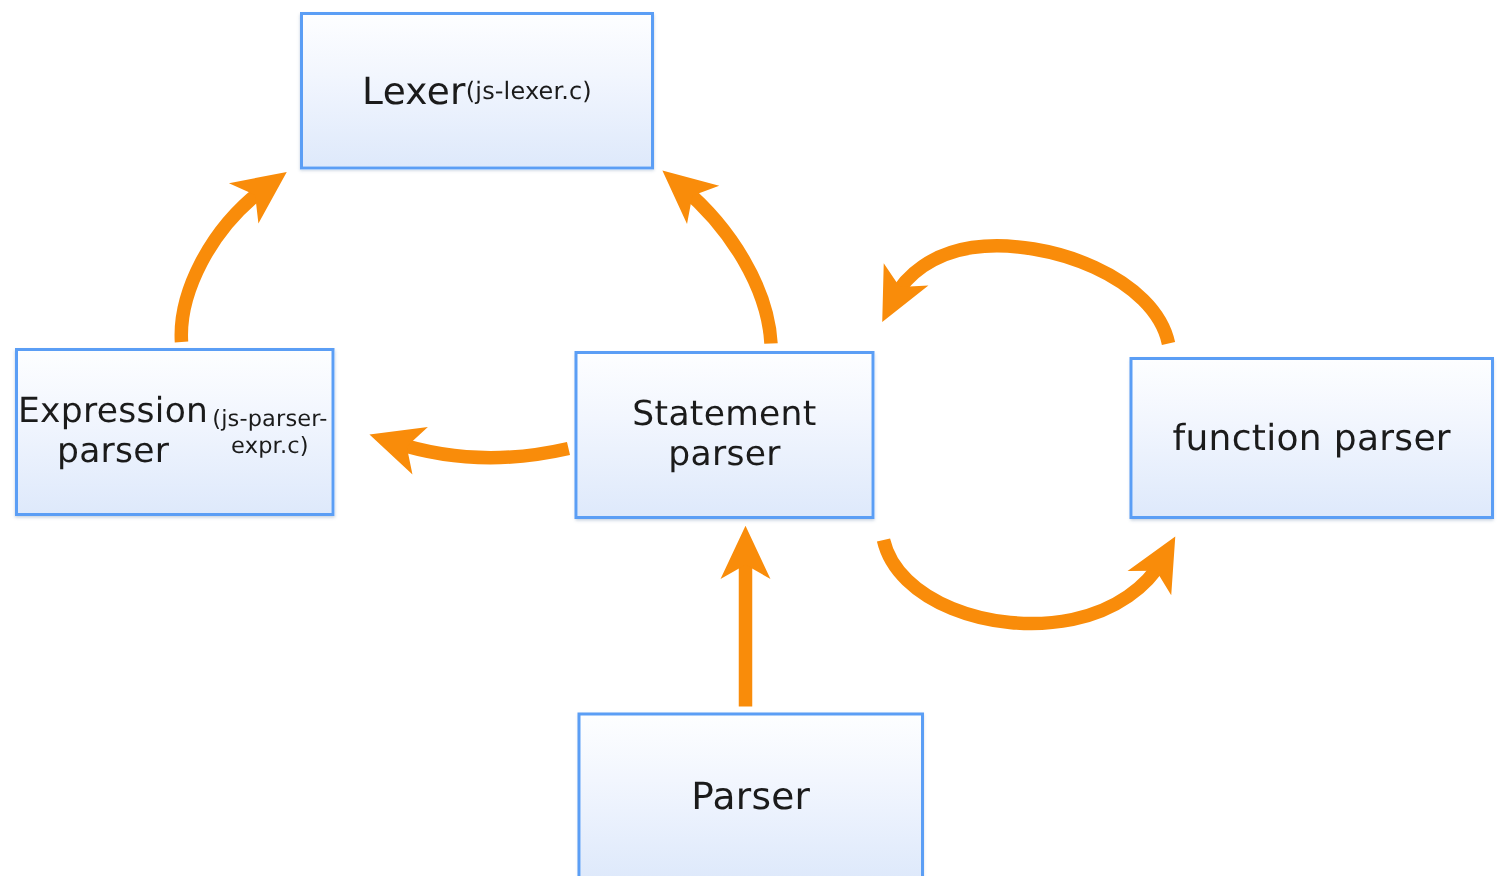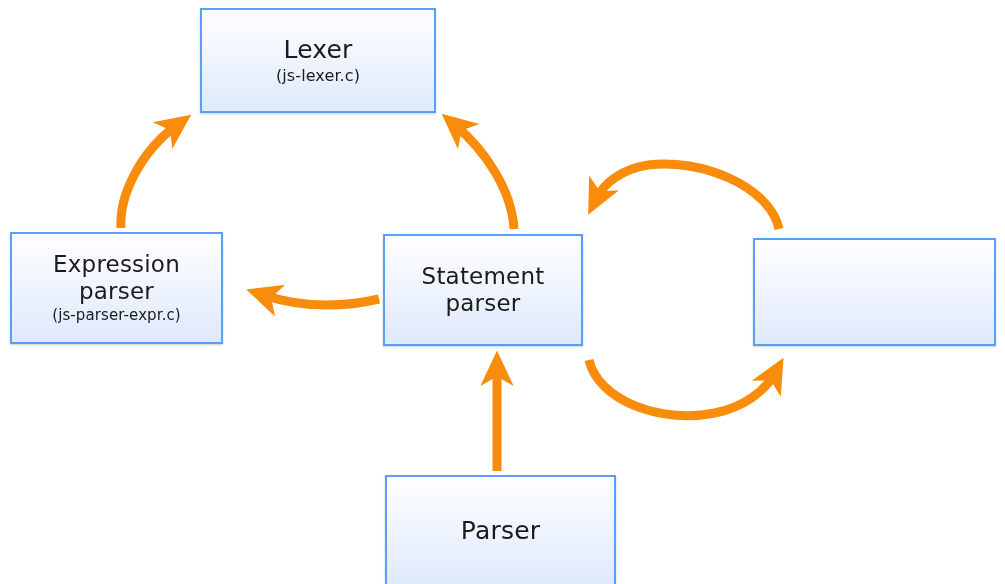--- a/index.html
+++ b/index.html
@@ -26,21 +26,21 @@
     height: 584px;
     pointer-events: none;
   }
   .node {
     position: absolute;
     box-sizing: border-box;
     border: 2px solid #5b9ef5;
     background: linear-gradient(to bottom, #fdfeff 0%, #f2f6fe 40%, #dee9fb 100%);
     box-shadow: 0 1px 2px rgba(90, 120, 160, 0.35);
     display: flex;
-    flex-direction: column;
+    flex-direction: row;
     align-items: center;
     justify-content: center;
     text-align: center;
     color: #1b1b1b;
     line-height: 1.18;
   }
   .node .title {
     font-size: 23px;
     letter-spacing: 0.2px;
     white-space: pre-line;
@@ -99,19 +99,20 @@
 parser</div>
     <div class="subtitle">(js-parser-expr.c)</div>
   </div>
 
   <div class="node" id="node-statement">
     <div class="title">Statement
 parser</div>
   </div>
 
   <div class="node" id="node-function">
+    <div class="title">function parser</div>
   </div>
 
   <div class="node" id="node-parser">
     <div class="title">Parser</div>
   </div>
 
 </div>
 
 </body></html>

